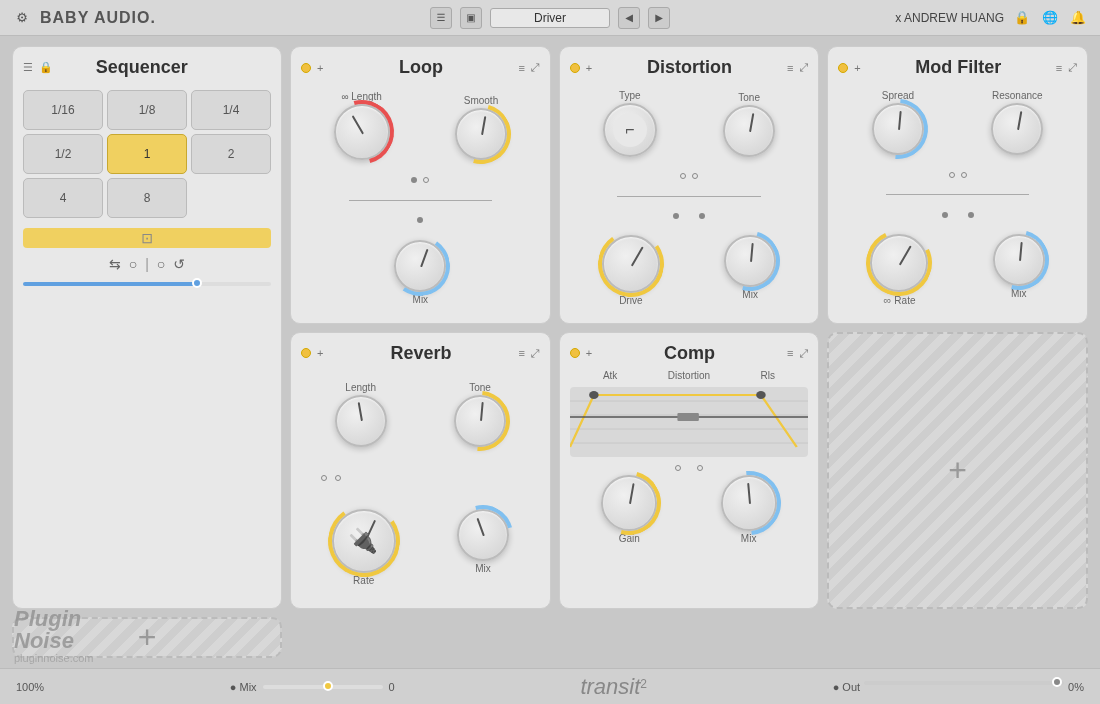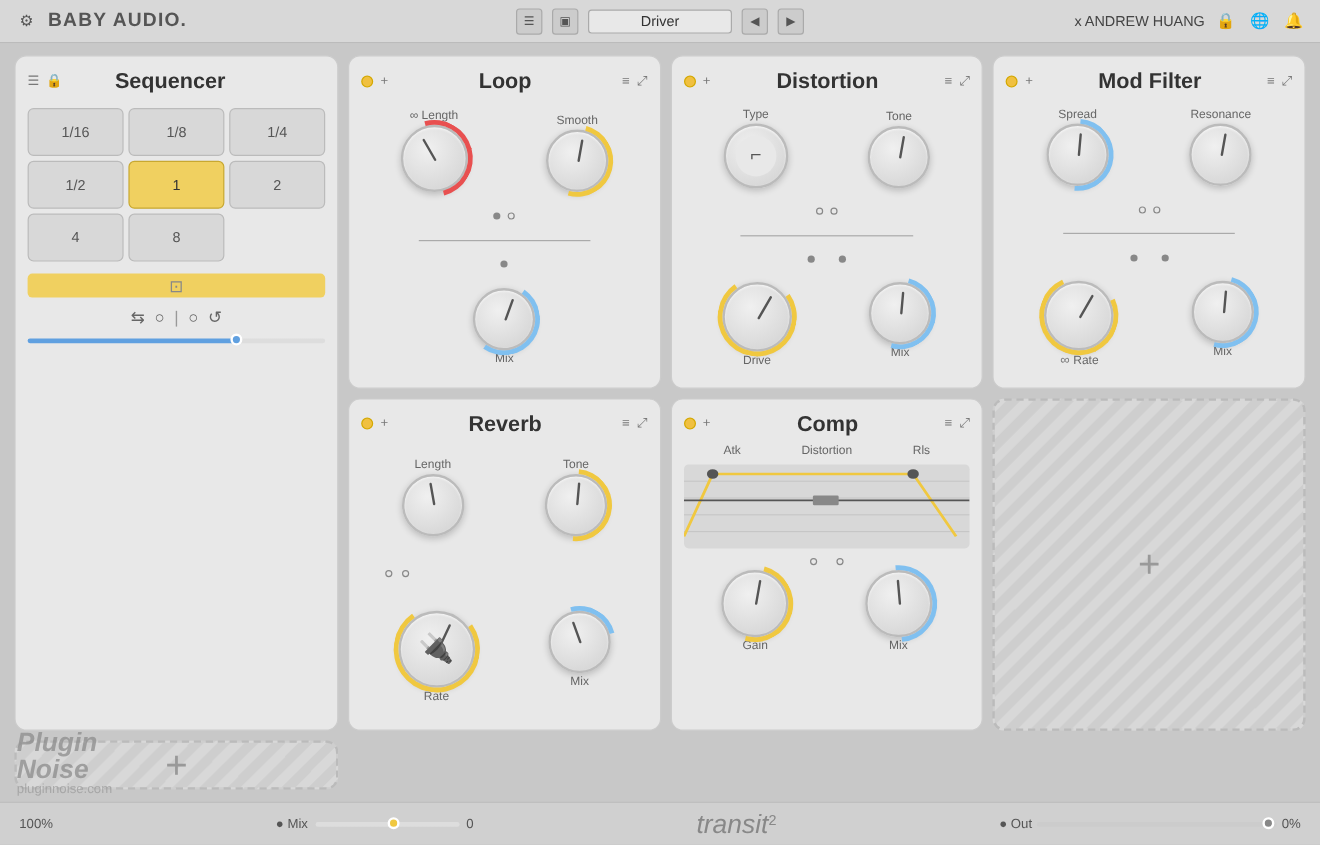--- a/index.html
+++ b/index.html
@@ -320,21 +320,20 @@
       width: 10px; height: 10px;
       border-radius: 50%;
       background: #f0c840;
       border: 2px solid #fff;
     }
     .bottom-center {
       text-align: left;
     }
     .bottom-right-group {
       display: flex;
-      align-items: center;
       gap: 4px;
     }
     .out-slider {
       width: 200px;
       height: 4px;
       background: #ccc;
       border-radius: 2px;
       position: relative;
     }
     .out-slider-thumb {

